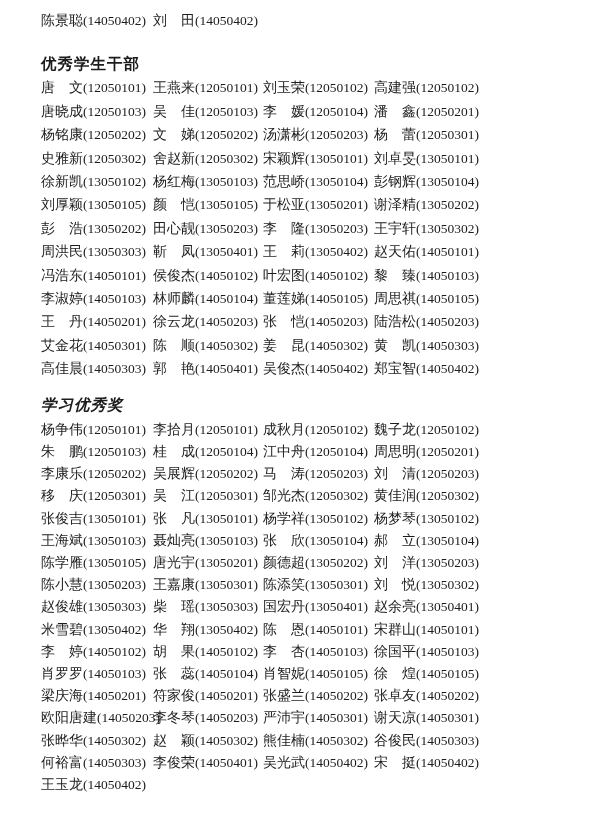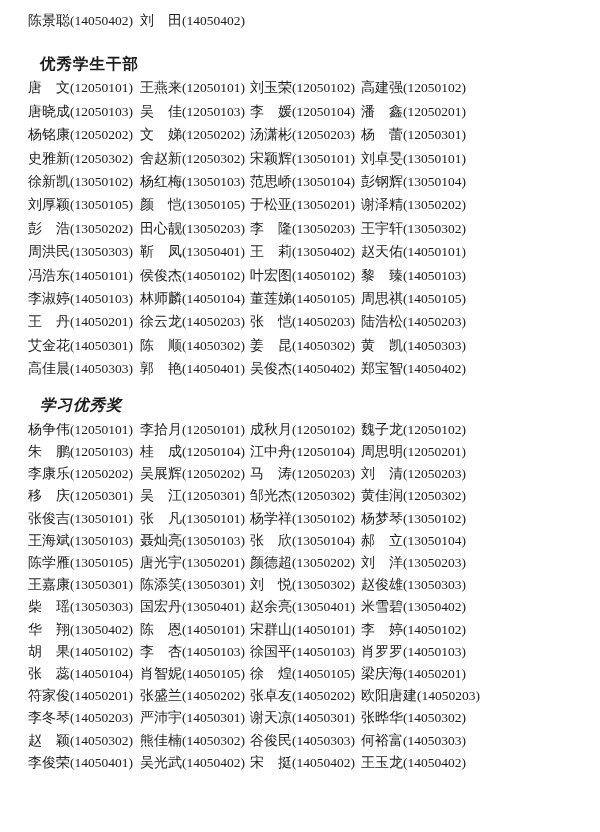--- a/index.html
+++ b/index.html
@@ -8,39 +8,39 @@
     background: #ffffff;
   }
   body {
     width: 600px;
     height: 832px;
     overflow: hidden;
     font-family: "Liberation Serif", "DejaVu Serif", serif;
     color: #1c1c1c;
   }
   .page {
-    padding: 9px 18px 0 28px;
+    padding: 9px 18px 0 41px;
   }
   .entries-grid {
     display: grid;
     grid-template-columns: 112px 110px 111px 1fr;
   }
   .entry {
     white-space: nowrap;
     font-size: 14px;
     line-height: 23.4px;
     overflow: visible;
   }
   .sec2 .entry { line-height: 22.2px; }
   .entry .id { font-size: 13.5px; }
   .section-header {
     font-weight: bold;
     font-size: 15.5px;
     line-height: 18px;
-    margin: 12px;
+    margin: 0;
     letter-spacing: 1px;
   }
   .section-1 { margin-top: 23px; }
   .section-1 .section-header { margin-bottom: 3px; }
   .section-2 { margin-top: 15px; }
   .section-2 .section-header { margin-bottom: 5px; font-style: italic; }
 </style>
 </head>
 <body>
 
@@ -133,20 +133,21 @@
         <div class="entry"><span class="nm">杨学祥</span><span class="id">(13050102)</span></div>
         <div class="entry"><span class="nm">杨梦琴</span><span class="id">(13050102)</span></div>
         <div class="entry"><span class="nm">王海斌</span><span class="id">(13050103)</span></div>
         <div class="entry"><span class="nm">聂灿亮</span><span class="id">(13050103)</span></div>
         <div class="entry"><span class="nm">张　欣</span><span class="id">(13050104)</span></div>
         <div class="entry"><span class="nm">郝　立</span><span class="id">(13050104)</span></div>
         <div class="entry"><span class="nm">陈学雁</span><span class="id">(13050105)</span></div>
         <div class="entry"><span class="nm">唐光宇</span><span class="id">(13050201)</span></div>
         <div class="entry"><span class="nm">颜德超</span><span class="id">(13050202)</span></div>
         <div class="entry"><span class="nm">刘　洋</span><span class="id">(13050203)</span></div>
+        <div class="entry"><span class="nm">陈小慧</span><span class="id">(13050203)</span></div>
         <div class="entry"><span class="nm">王嘉康</span><span class="id">(13050301)</span></div>
         <div class="entry"><span class="nm">陈添笑</span><span class="id">(13050301)</span></div>
         <div class="entry"><span class="nm">刘　悦</span><span class="id">(13050302)</span></div>
         <div class="entry"><span class="nm">赵俊雄</span><span class="id">(13050303)</span></div>
         <div class="entry"><span class="nm">柴　瑶</span><span class="id">(13050303)</span></div>
         <div class="entry"><span class="nm">国宏丹</span><span class="id">(13050401)</span></div>
         <div class="entry"><span class="nm">赵余亮</span><span class="id">(13050401)</span></div>
         <div class="entry"><span class="nm">米雪碧</span><span class="id">(13050402)</span></div>
         <div class="entry"><span class="nm">华　翔</span><span class="id">(13050402)</span></div>
         <div class="entry"><span class="nm">陈　恩</span><span class="id">(14050101)</span></div>

